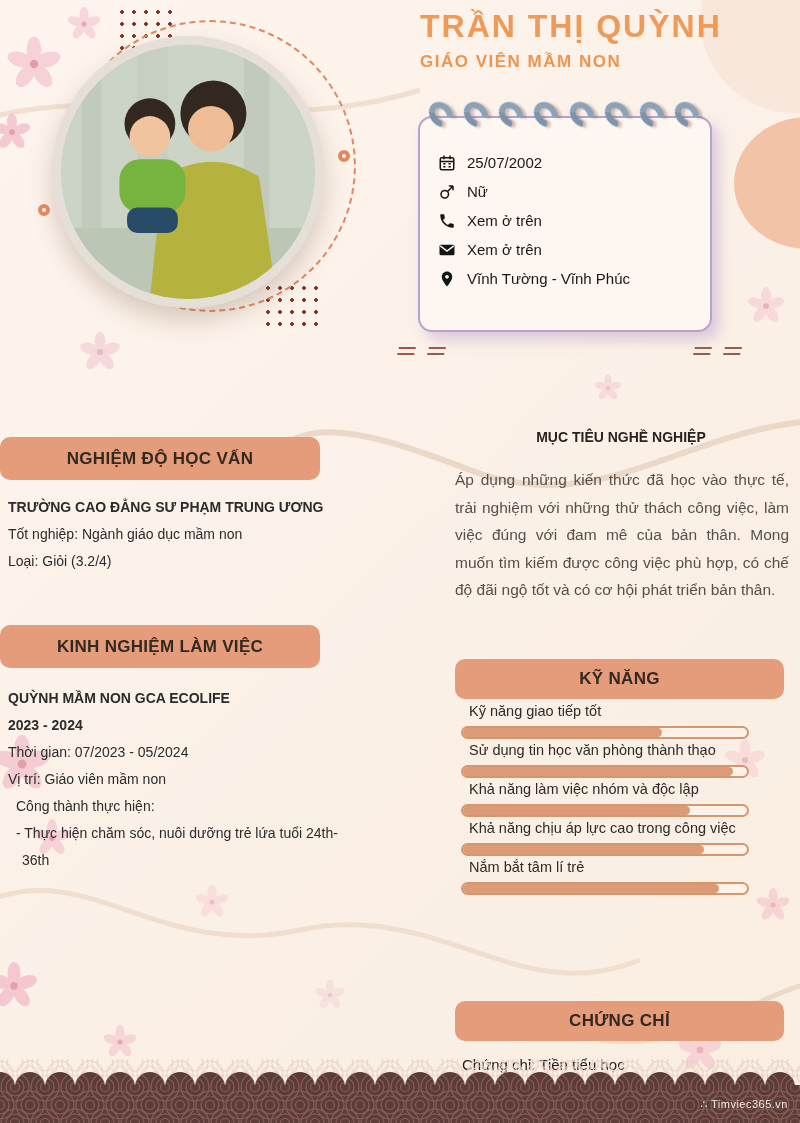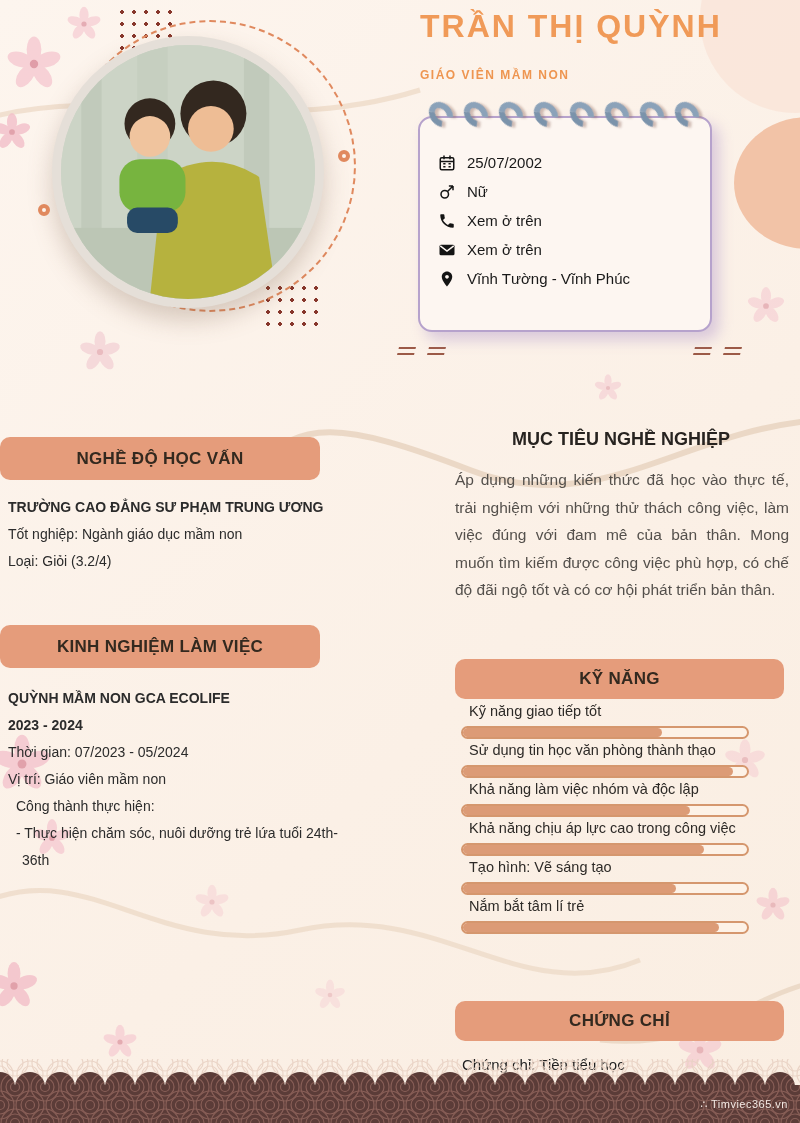--- a/index.html
+++ b/index.html
@@ -18,21 +18,21 @@
   .photo-wrap{position:absolute;left:46px;top:28px;width:310px;height:305px;z-index:1;}
   .photo-dash{position:absolute;left:18px;top:-8px;width:292px;height:292px;border:2px dashed #e0895e;border-radius:50%;}
   .photo{position:absolute;left:6px;top:8px;width:272px;height:272px;border-radius:50%;overflow:hidden;border:9px solid #e5dfd8;box-shadow:0 12px 24px rgba(120,90,70,.28);background:#ccd4c6;}
   .photo svg{width:100%;height:100%;display:block;}
   .dot-ring{position:absolute;width:12px;height:12px;border:4px solid #e0895e;border-radius:50%;background:#fdf4ec;}
   .dot-l{left:-8px;top:176px;}
   .dot-r{left:292px;top:122px;}
   
   .name-block{position:absolute;left:420px;top:8px;width:372px;text-align:left;z-index:1;}
   .name-block h1{margin:0;font-size:32px;font-weight:bold;letter-spacing:2px;color:#f09a58;}
-  .job-title{margin-top:23px;font-size:12px;font-weight:bold;letter-spacing:1.5px;color:#ee9550;}
+  .job-title{margin-top:7px;font-size:17px;font-weight:bold;letter-spacing:1.5px;color:#ee9550;}
   
   .rings{position:absolute;left:430px;top:101px;width:268px;display:flex;justify-content:space-between;z-index:5;}
   .ring{width:22px;height:27px;border:6px solid #8ba2b9;border-bottom-color:transparent;border-left-color:#7b93ab;border-radius:50%;transform:rotate(-40deg);filter:drop-shadow(2px 3px 1px rgba(141,99,91,.4));}
   
   .info-card{position:absolute;left:418px;top:116px;width:294px;height:216px;z-index:2;
     background:#fdf6f1;border:2px solid #b6a2cc;border-radius:14px;
     box-shadow:7px 8px 14px rgba(178,152,205,.45);padding:30px 10px 10px 10px;}
   .info-item{display:flex;align-items:center;gap:11px;height:29px;padding:0 8px;}
   .info-item .icn{width:18px;height:18px;flex:none;display:flex;}
   .info-item .icn svg{width:18px;height:18px;}
@@ -50,21 +50,21 @@
   .bar-skills{left:455px;top:659px;width:329px;height:40px;}
   .bar-cert{left:455px;top:1001px;width:329px;height:40px;}
   
   .edu-text{position:absolute;left:8px;top:497px;width:420px;z-index:1;}
   .exp-text{position:absolute;left:8px;top:688px;width:430px;z-index:1;}
   .edu-text p,.exp-text p{margin:0 0 7px 0;font-size:14px;line-height:20px;color:#2b2b2b;}
   .strong{font-weight:bold;color:#151515;}
   .ind{margin-left:8px !important;}
   .ind2{margin-left:14px !important;}
   
-  .objective-title{position:absolute;left:455px;top:429px;width:332px;text-align:center;font-size:18px;font-weight:bold;color:#272320;z-index:1;}
+  .objective-title{position:absolute;left:455px;top:429px;width:332px;text-align:center;font-size:14px;font-weight:bold;color:#272320;z-index:1;}
   .objective-text{position:absolute;left:455px;top:466px;width:334px;font-size:15.5px;line-height:27.5px;text-align:justify;color:#54504c;z-index:1;}
   
   .skills-list{position:absolute;left:455px;top:703px;width:332px;z-index:1;}
   .skill{margin-bottom:3px;}
   .skill-label{margin:0 0 7px 14px;font-size:14.5px;color:#2d2a27;}
   .track{position:relative;margin-left:6px;width:288px;height:13px;border:2px solid #d5976e;border-radius:8px;background:#fdf2e7;}
   .fill{position:absolute;left:0;top:0;height:9px;background:#dc9b76;border-radius:7px;}
   
   .cert-text{position:absolute;left:462px;top:1056px;font-size:15px;color:#1f1f1f;z-index:1;}
   
@@ -204,21 +204,21 @@
   <div class="dash-group dash-left">
     <span class="dash-mark"></span>
     <span class="dash-mark"></span>
   </div>
   <div class="dash-group dash-right">
     <span class="dash-mark"></span>
     <span class="dash-mark"></span>
   </div>
 
   <div class="bar bar-edu">
-    <span>NGHỀ ĐỘ HỌC VẤN</span>
+    <span>NGHIỆM ĐỘ HỌC VẤN</span>
   </div>
   <div class="edu-text">
     <p class="strong">TRƯỜNG CAO ĐẲNG SƯ PHẠM TRUNG ƯƠNG</p>
     <p>Tốt nghiệp: Ngành giáo dục mầm non</p>
     <p>Loại: Giỏi (3.2/4)</p>
   </div>
 
   <div class="bar bar-exp">
     <span>KINH NGHIỆM LÀM VIỆC</span>
   </div>
@@ -254,26 +254,20 @@
     <div class="skill">
       <p class="skill-label">Khả năng làm việc nhóm và độc lập</p>
       <div class="track">
           <span class="fill" style="width: 80%;"></span>
         </div>
     </div>
     <div class="skill">
       <p class="skill-label">Khả năng chịu áp lực cao trong công việc</p>
       <div class="track">
           <span class="fill" style="width: 85%;"></span>
-        </div>
-    </div>
-    <div class="skill">
-      <p class="skill-label">Tạo hình: Vẽ sáng tạo</p>
-      <div class="track">
-          <span class="fill" style="width: 75%;"></span>
         </div>
     </div>
     <div class="skill">
       <p class="skill-label">Nắm bắt tâm lí trẻ</p>
       <div class="track">
           <span class="fill" style="width: 90%;"></span>
         </div>
     </div>
   </div>
 

